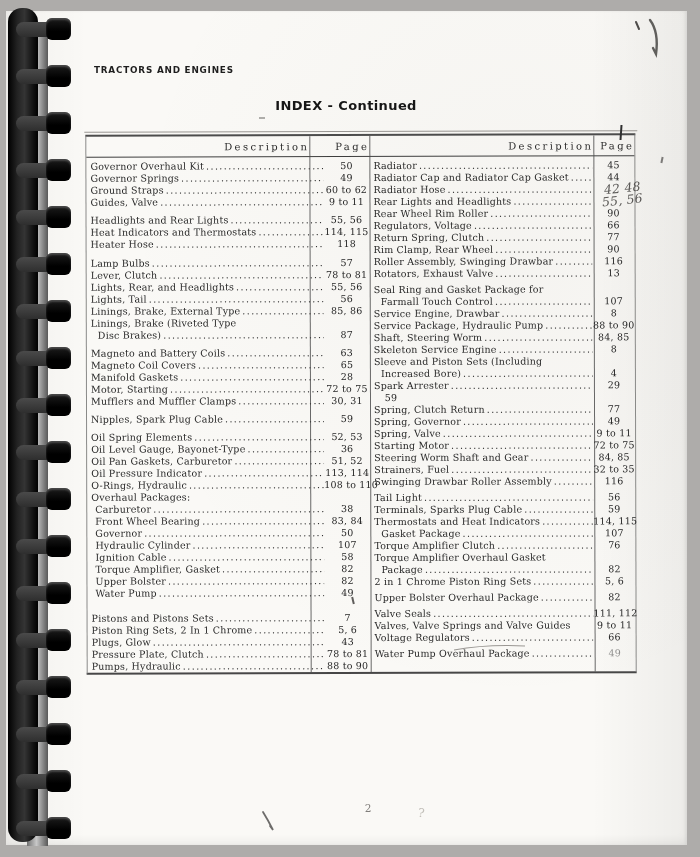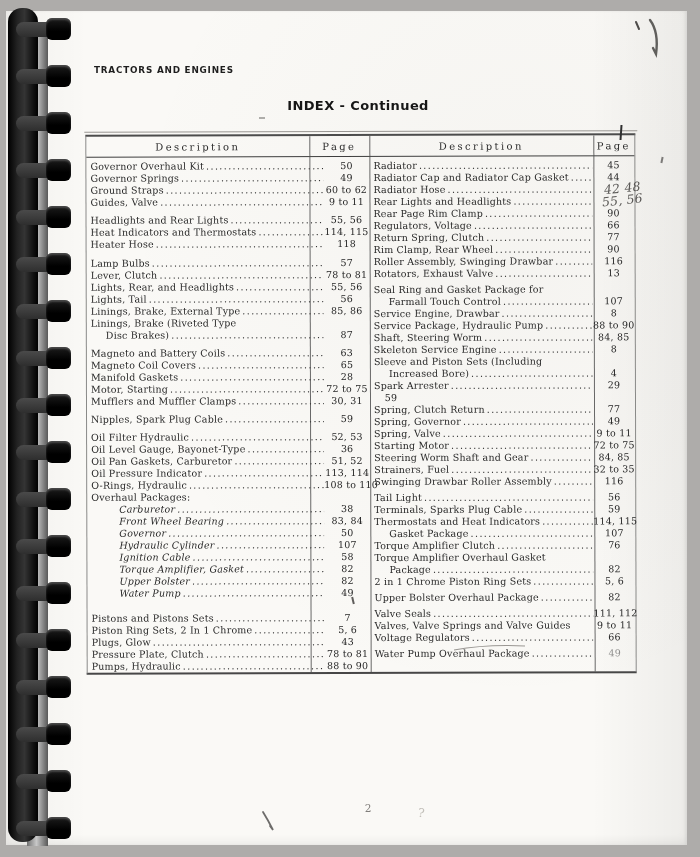--- a/index.html
+++ b/index.html
@@ -23,45 +23,45 @@
   .tooth .link{position:absolute;left:27px;top:11px;width:21px;height:44px;border-radius:5px;z-index:1;
     background:linear-gradient(90deg,#707070,#c8c8c8 45%,#8a8a8a 75%,#585858);}
   .tooth .bar{position:absolute;left:16px;top:0;width:42px;height:15px;border-radius:8px 4px 4px 8px;
     background:linear-gradient(180deg,#4a4a4a,#2e2e2e);z-index:3;}
   .tooth .knob{position:absolute;left:46px;top:-4px;width:25px;height:22px;border-radius:6px;
     background:linear-gradient(180deg,#1c1c1c,#000 60%);box-shadow:inset 0 2px 2px rgba(120,120,120,.5);z-index:4;}
 
   
   .doc-header{position:absolute;left:88px;top:54px;font:bold 8.8px "DejaVu Sans",sans-serif;
     letter-spacing:.8px;color:#1e1e1e;z-index:5;}
-  .index-title{position:absolute;left:172px;top:87px;width:360px;text-align:center;
+  .index-title{position:absolute;left:160px;top:87px;width:360px;text-align:center;
     font:bold 13px "DejaVu Sans",sans-serif;letter-spacing:.4px;color:#161616;z-index:5;}
   .title-tick{position:absolute;left:253px;top:106px;width:6px;height:2px;background:#8f8d8a;opacity:.7;}
 
   
   .index-table{position:absolute;left:80px;top:123px;width:548px;height:536px;
     border-top:2px solid #4c4c4c;border-bottom:2px solid #474747;
     border-left:1px solid #8a8a88;border-right:1px solid #8a8a88;
     transform:rotate(-0.15deg);z-index:5;color:#262626;}
   .index-table::before{content:"";position:absolute;left:-2px;right:-3px;top:-5px;height:1px;background:#999692;}
   .vline{position:absolute;top:0;bottom:0;width:1px;background:#4f4f4f;opacity:.85;}
   .vl1{left:223px;}.vl2{left:283px;}.vl3{left:507px;}
   .thead{display:grid;grid-template-columns:223px 60px 224px 41px;height:20px;align-items:center;
     border-bottom:1px solid #3e3e3e;}
-  .th{font:10px "DejaVu Serif",serif;letter-spacing:2.4px;text-align:center;color:#2a2a2a;white-space:nowrap;overflow:hidden;}
+  .th{font:10px "DejaVu Serif",serif;letter-spacing:2.4px;text-align:right;color:#2a2a2a;white-space:nowrap;overflow:hidden;}
 
   .col{position:absolute;top:24px;}
   .col-left{left:0;width:283px;}
   .col-right{left:283px;width:265px;}
   .row{display:flex;height:12px;line-height:12.4px;font-size:9.5px;letter-spacing:.2px;color:#272727;}
   .blank{height:6.3px;}
   .col-right .blank{height:4px;}
   .d{flex:1;display:flex;min-width:0;overflow:hidden;padding-left:4px;}
-  .in1{padding-left:19px;}
-  .in2{padding-left:32px;font-style:italic;}
+  .in1{padding-left:11px;}
+  .in2{padding-left:8px;}
   .t{white-space:nowrap;}
   .lead{flex:1;overflow:hidden;white-space:nowrap;margin-left:2px;letter-spacing:1.4px;color:#343434;}
   .pg{flex:none;text-align:center;white-space:nowrap;}
   .col-left .pg{width:46px;}
   .col-right .pg{width:42px;}
   .pg.hw{font-family:"DejaVu Serif",serif;font-style:italic;font-size:12.5px;color:#595755;
     transform:rotate(-6deg) translate(9px,0);transform-origin:center;overflow:visible;}
   .pg.faded{opacity:.5;}
 
   
@@ -231,21 +231,21 @@
         <div class="row">
           <span class="d in0">
             <span class="t">Nipples, Spark Plug Cable</span>
             <span class="lead">................................................................................</span>
           </span>
           <span class="pg">59</span>
         </div>
         <div class="row blank"></div>
         <div class="row">
           <span class="d in0">
-            <span class="t">Oil Filter Hydraulic</span>
+            <span class="t">Oil Spring Elements</span>
             <span class="lead">................................................................................</span>
           </span>
           <span class="pg">52, 53</span>
         </div>
         <div class="row">
           <span class="d in0">
             <span class="t">Oil Level Gauge, Bayonet-Type</span>
             <span class="lead">................................................................................</span>
           </span>
           <span class="pg">36</span>
@@ -395,21 +395,21 @@
         </div>
         <div class="row">
           <span class="d in0">
             <span class="t">Rear Lights and Headlights</span>
             <span class="lead">................................................................................</span>
           </span>
           <span class="pg hw">55, 56</span>
         </div>
         <div class="row">
           <span class="d in0">
-            <span class="t">Rear Page Rim Clamp</span>
+            <span class="t">Rear Wheel Rim Roller</span>
             <span class="lead">................................................................................</span>
           </span>
           <span class="pg">90</span>
         </div>
         <div class="row">
           <span class="d in0">
             <span class="t">Regulators, Voltage</span>
             <span class="lead">................................................................................</span>
           </span>
           <span class="pg">66</span>

